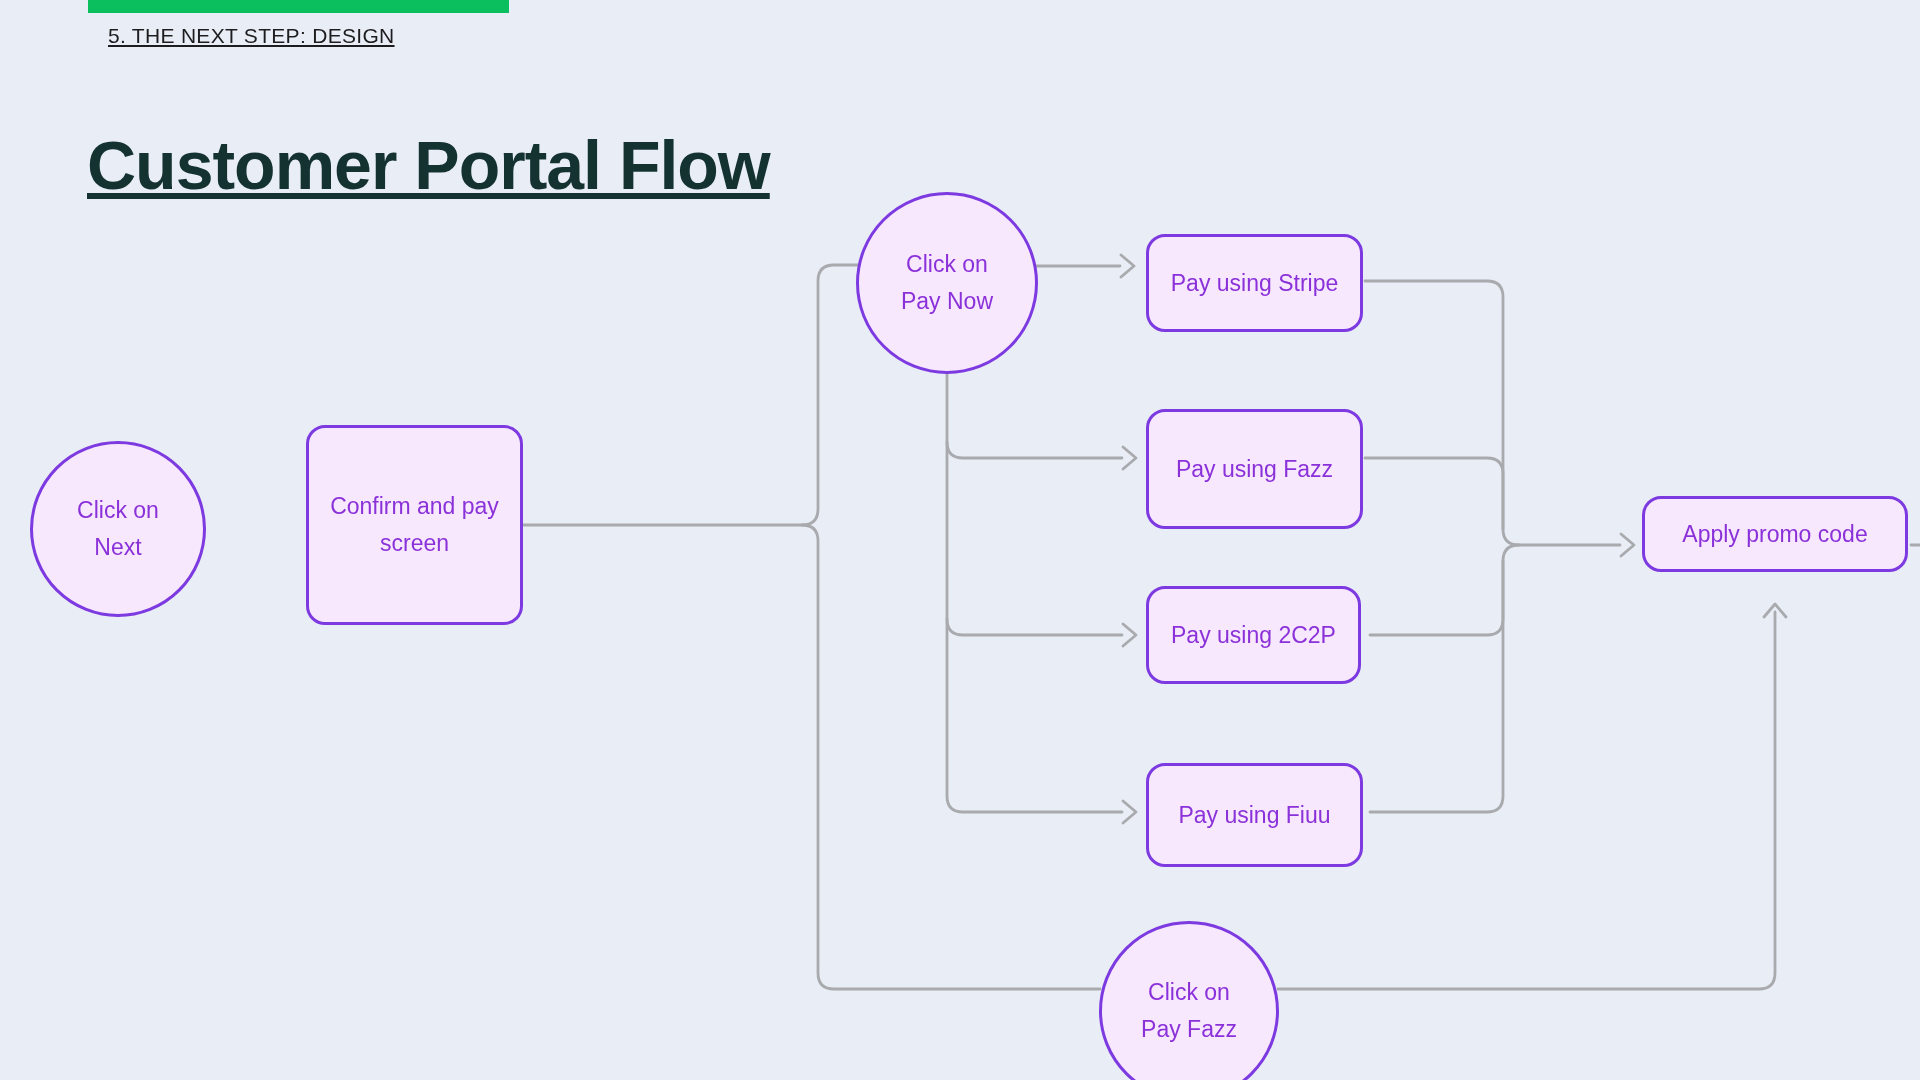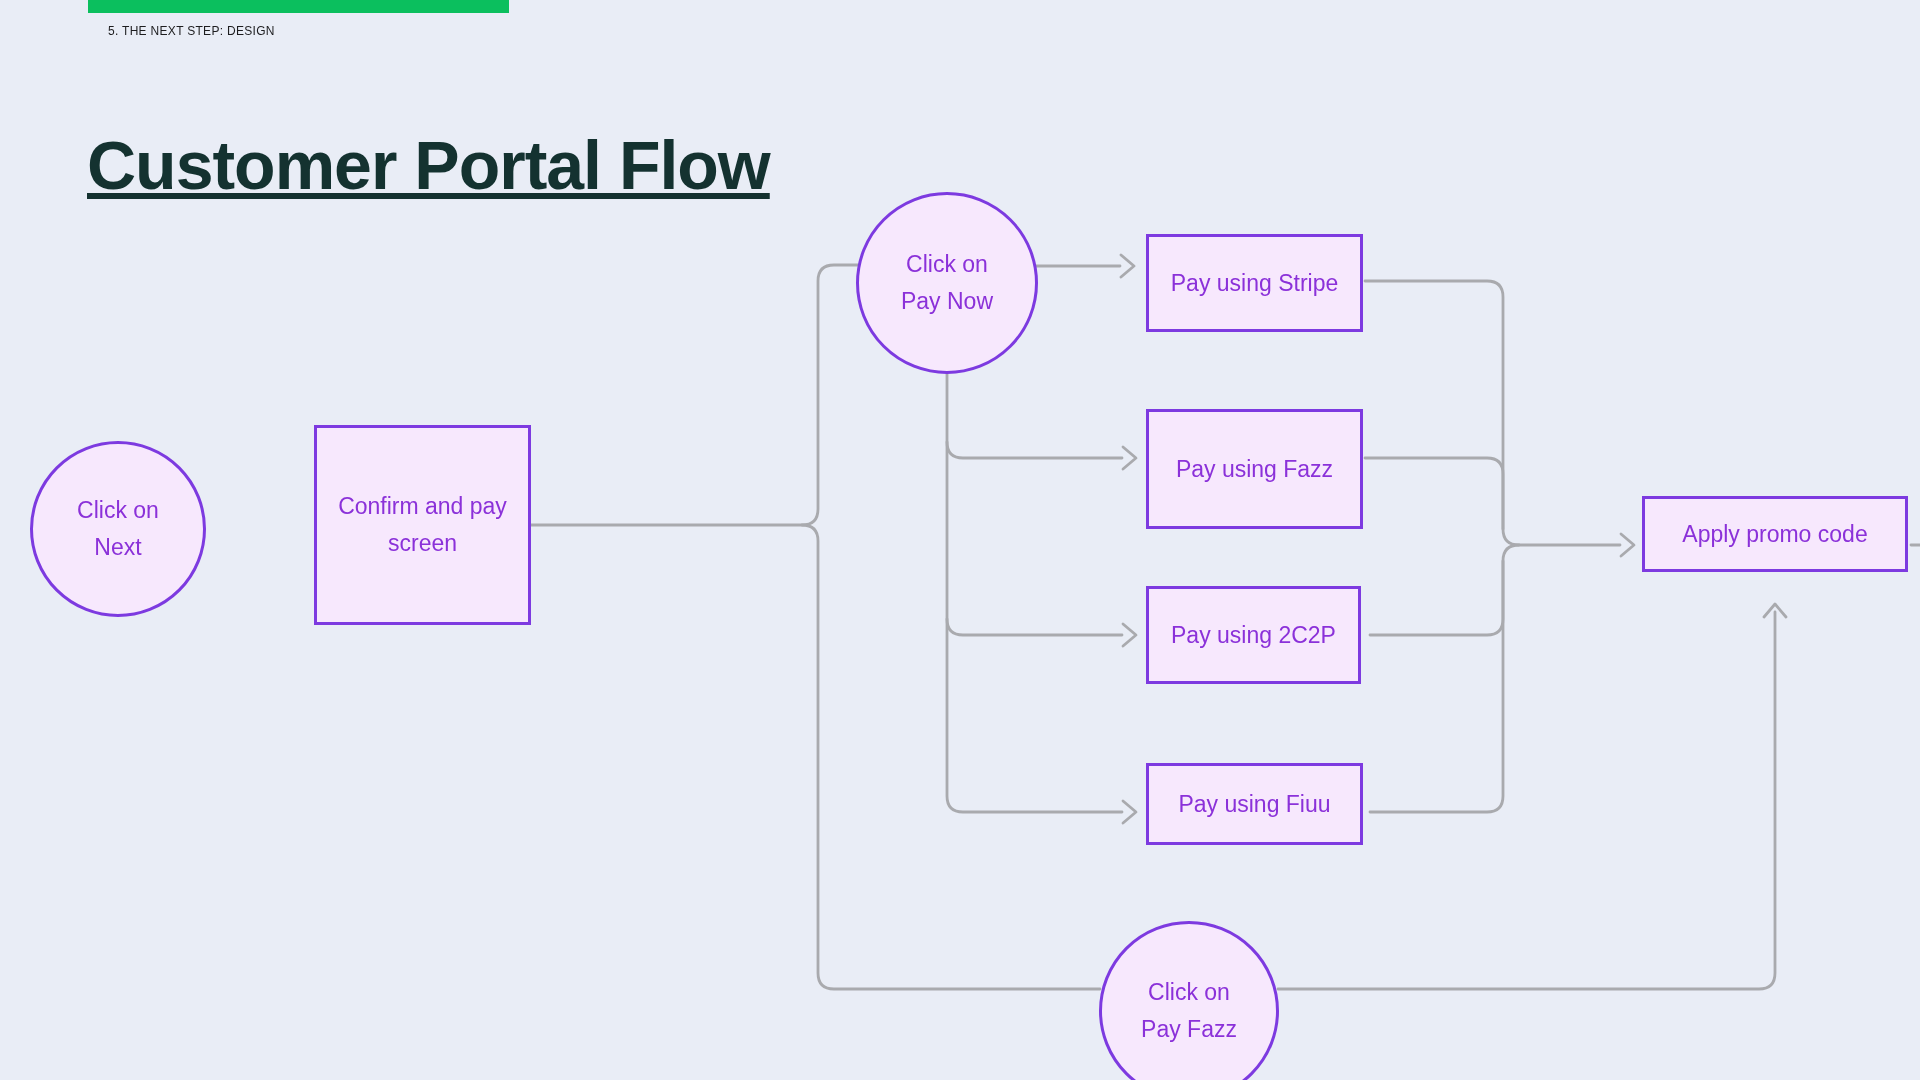--- a/index.html
+++ b/index.html
@@ -18,42 +18,42 @@
     background:var(--background);
     font-family:"Liberation Sans", sans-serif;
     position:relative;
   }
   .progress-bar{
     position:absolute;left:88px;top:0;width:421px;height:13px;
     background:var(--progress-green);
   }
   .eyebrow{
     position:absolute;left:108px;top:24px;
-    font-size:12px;letter-spacing:.3px;color:var(--eyebrow-color);
+    font-size:21px;letter-spacing:.3px;color:var(--eyebrow-color);text-decoration:underline;
   }
   .page-title{
     position:absolute;left:87px;top:126px;
     font-size:68px;font-weight:bold;letter-spacing:-1px;
     color:var(--title-color);
     text-decoration:underline;
   }
   svg.connectors{position:absolute;left:0;top:0;z-index:0;}
   svg.connectors path{
     fill:none;stroke:var(--connector);stroke-width:2.8;
     stroke-linecap:round;stroke-linejoin:round;
   }
   .node{
     position:absolute;z-index:1;
     background:var(--node-fill);
     border:3.3px solid var(--node-border);
     display:flex;flex-direction:column;align-items:center;justify-content:center;
     color:var(--node-text);
     font-size:23px;line-height:37px;text-align:center;
   }
-  .node.rect{border-radius:0;}
+  .node.rect{border-radius:19px;}
   .node.circle{border-radius:50%;text-align:center;}
 </style>
 </head>
 <body>
 
 <div class="progress-bar"></div>
 <div class="eyebrow">5. THE NEXT STEP: DESIGN</div>
 <h1 class="page-title">Customer Portal Flow</h1>
 
 <svg class="connectors" width="1920" height="1080" viewBox="0 0 1920 1080">
@@ -87,21 +87,21 @@
   <path d="M1370 812 H1487 Q1503 812 1503 796 V561"></path>
 
   <path d="M1911 545 H1924"></path>
 </svg>
 
 <div class="node circle" style="left:30px;top:441px;width:176px;height:176px">
   <span>Click on</span>
   <span>Next</span>
 </div>
 
-<div class="node rect" style="left:314px;top:425px;width:217px;height:200px">
+<div class="node rect" style="left:306px;top:425px;width:217px;height:200px">
   <span>Confirm and pay</span>
   <span>screen</span>
 </div>
 
 <div class="node circle" style="left:856px;top:192px;width:182px;height:182px">
   <span>Click on</span>
   <span>Pay Now</span>
 </div>
 
 <div class="node rect" style="left:1146px;top:234px;width:217px;height:98px">
@@ -109,21 +109,21 @@
 </div>
 
 <div class="node rect" style="left:1146px;top:409px;width:217px;height:120px">
   <span>Pay using Fazz</span>
 </div>
 
 <div class="node rect" style="left:1146px;top:586px;width:215px;height:98px">
   <span>Pay using 2C2P</span>
 </div>
 
-<div class="node rect" style="left:1146px;top:763px;width:217px;height:82px">
+<div class="node rect" style="left:1146px;top:763px;width:217px;height:104px">
   <span>Pay using Fiuu</span>
 </div>
 
 <div class="node rect" style="left:1642px;top:496px;width:266px;height:76px">
   <span>Apply promo code</span>
 </div>
 
 <div class="node circle" style="left:1099px;top:921px;width:180px;height:180px">
   <span>Click on</span>
   <span>Pay Fazz</span>

